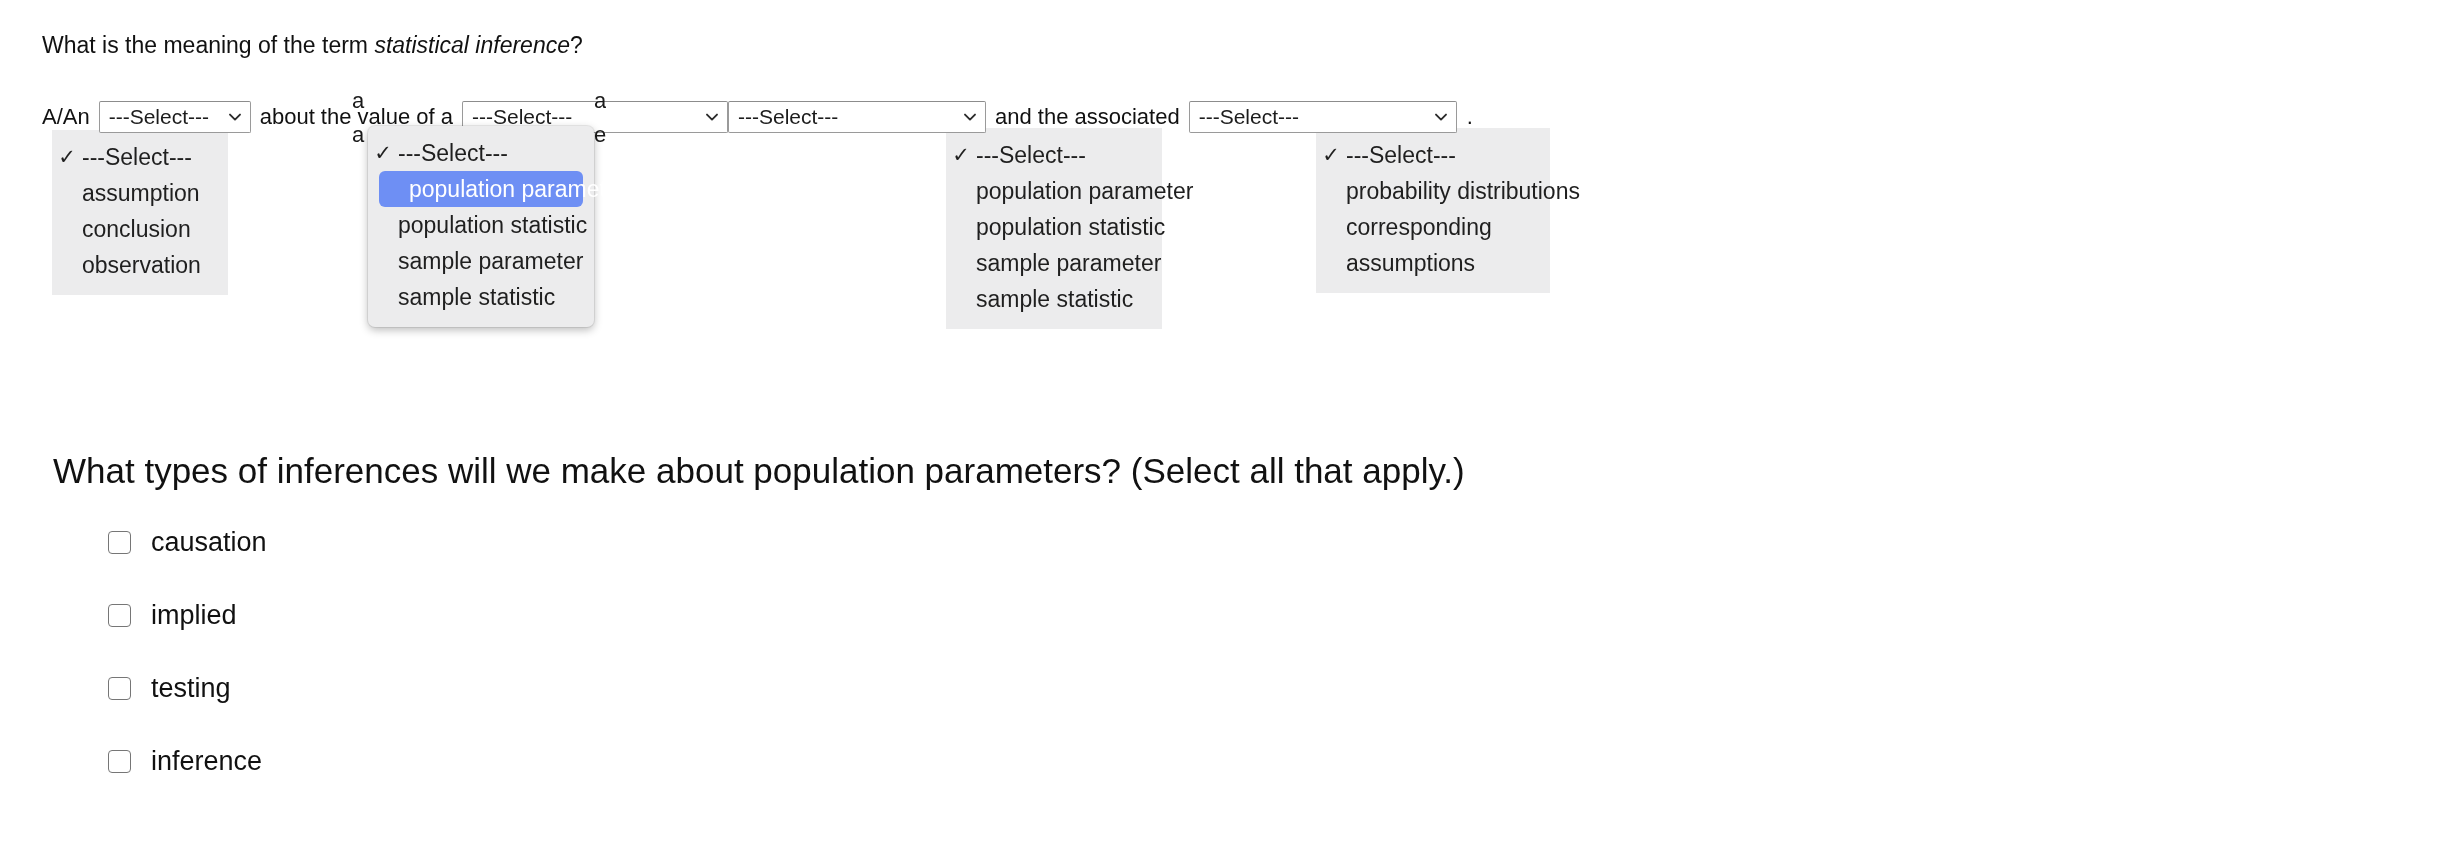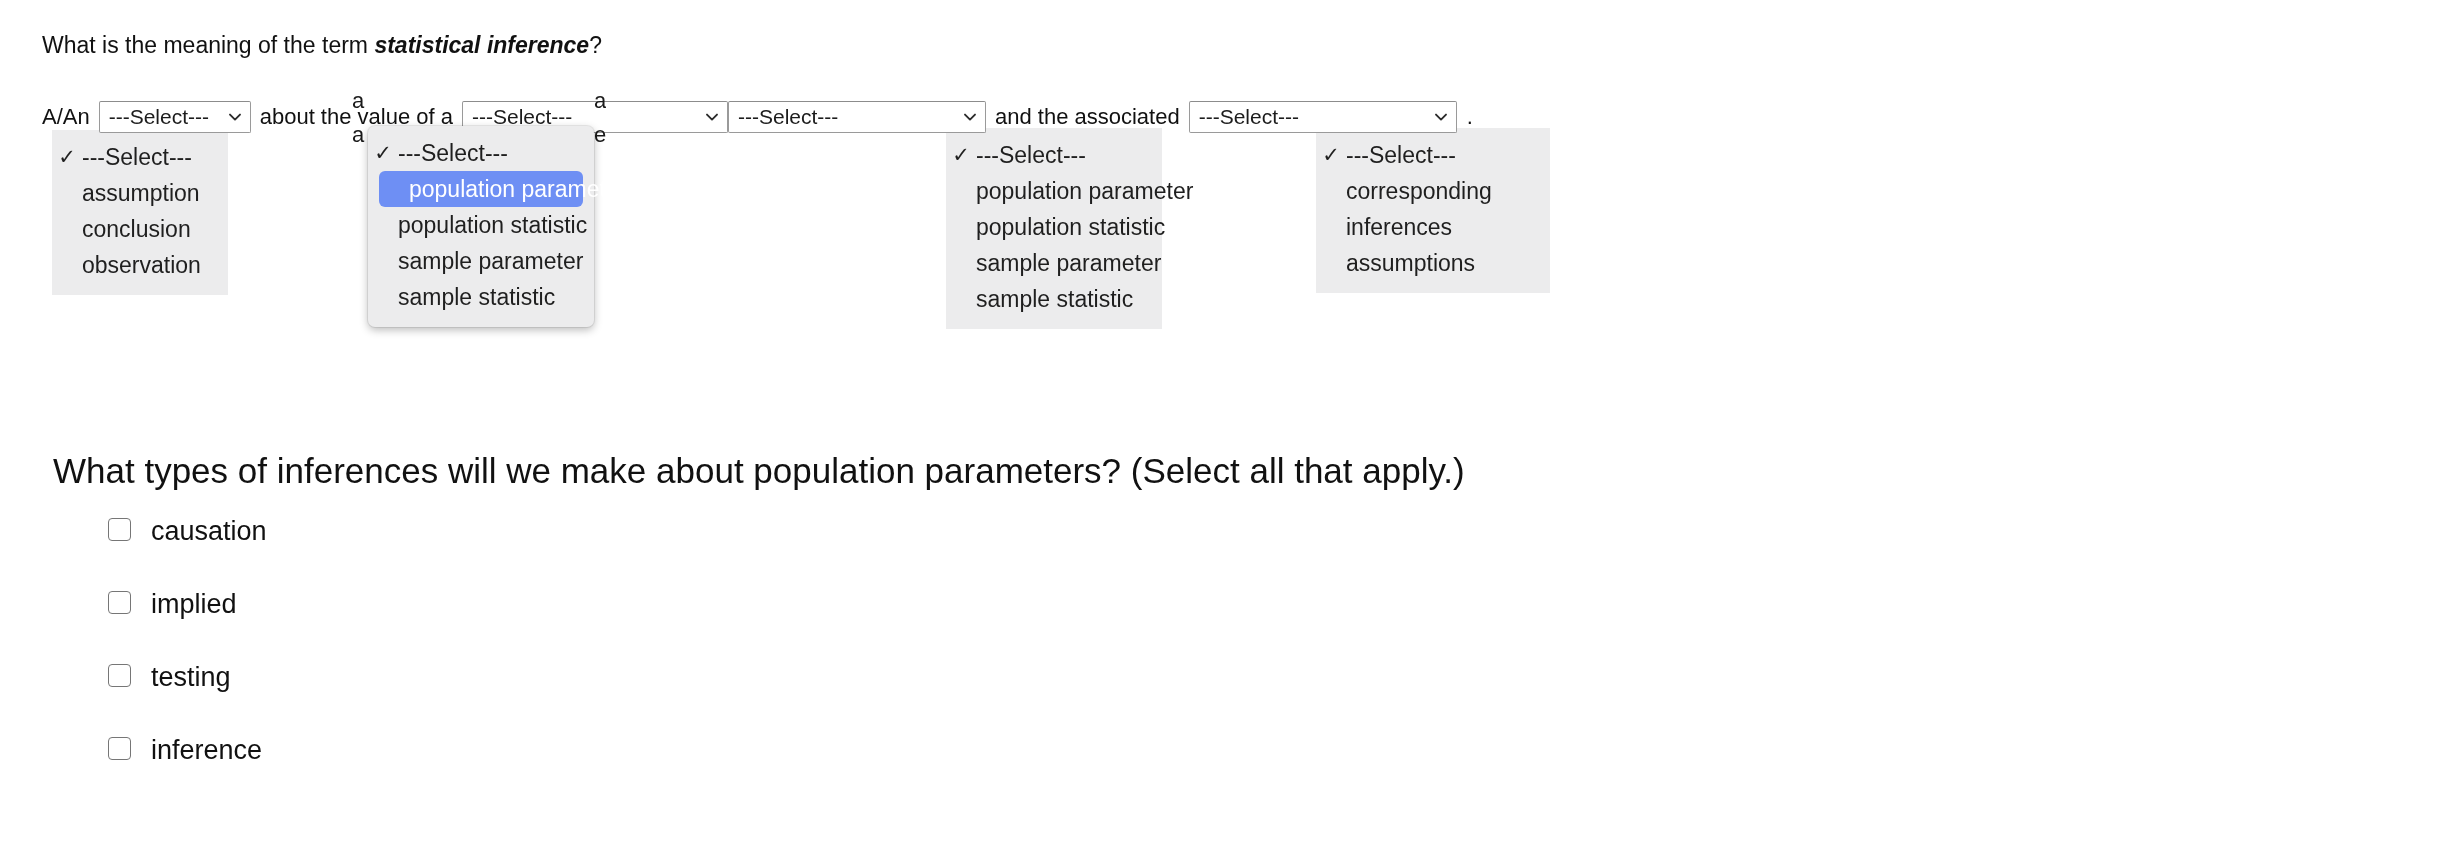--- a/index.html
+++ b/index.html
@@ -22,21 +22,20 @@
     position: absolute;
     left: 42px;
     top: 32px;
     font-size: 23px;
     line-height: 1.2;
     white-space: nowrap;
     color: #111111;
   }
   #q1-prompt .em {
     font-style: italic;
-    font-weight: bold;
   }
 
   
   #q1-sentence {
     position: absolute;
     left: 42px;
     top: 100px;
     height: 34px;
     display: flex;
     align-items: center;
@@ -165,21 +164,21 @@
   }
   #q2-options {
     position: absolute;
     left: 108px;
     top: 518px;
     display: flex;
     flex-direction: column;
   }
   .chk-row {
     display: flex;
-    align-items: flex-start;
+    align-items: center;
     height: 48px;
     margin-bottom: 25px;
     cursor: default;
   }
   .chk-box {
     width: 23px;
     height: 23px;
     box-sizing: border-box;
     border: 1.6px solid #767676;
     border-radius: 4px;
@@ -315,25 +314,25 @@
       <span class="dd-label">sample statistic</span>
     </div>
   </div>
 <div class="dd-popup flat pop4">
     <div class="dd-item">
       <span class="tick">✓</span>
       <span class="dd-label">---Select---</span>
     </div>
     <div class="dd-item">
       <span class="tick"></span>
+      <span class="dd-label">probability distributions</span>
+    </div>
+    <div class="dd-item">
+      <span class="tick"></span>
       <span class="dd-label">corresponding</span>
-    </div>
-    <div class="dd-item">
-      <span class="tick"></span>
-      <span class="dd-label">inferences</span>
     </div>
     <div class="dd-item">
       <span class="tick"></span>
       <span class="dd-label">assumptions</span>
     </div>
   </div>
 
 <div id="q2-prompt">What types of inferences will we make about population parameters? (Select all that apply.)</div>
 <div id="q2-options">
     <div class="chk-row">

